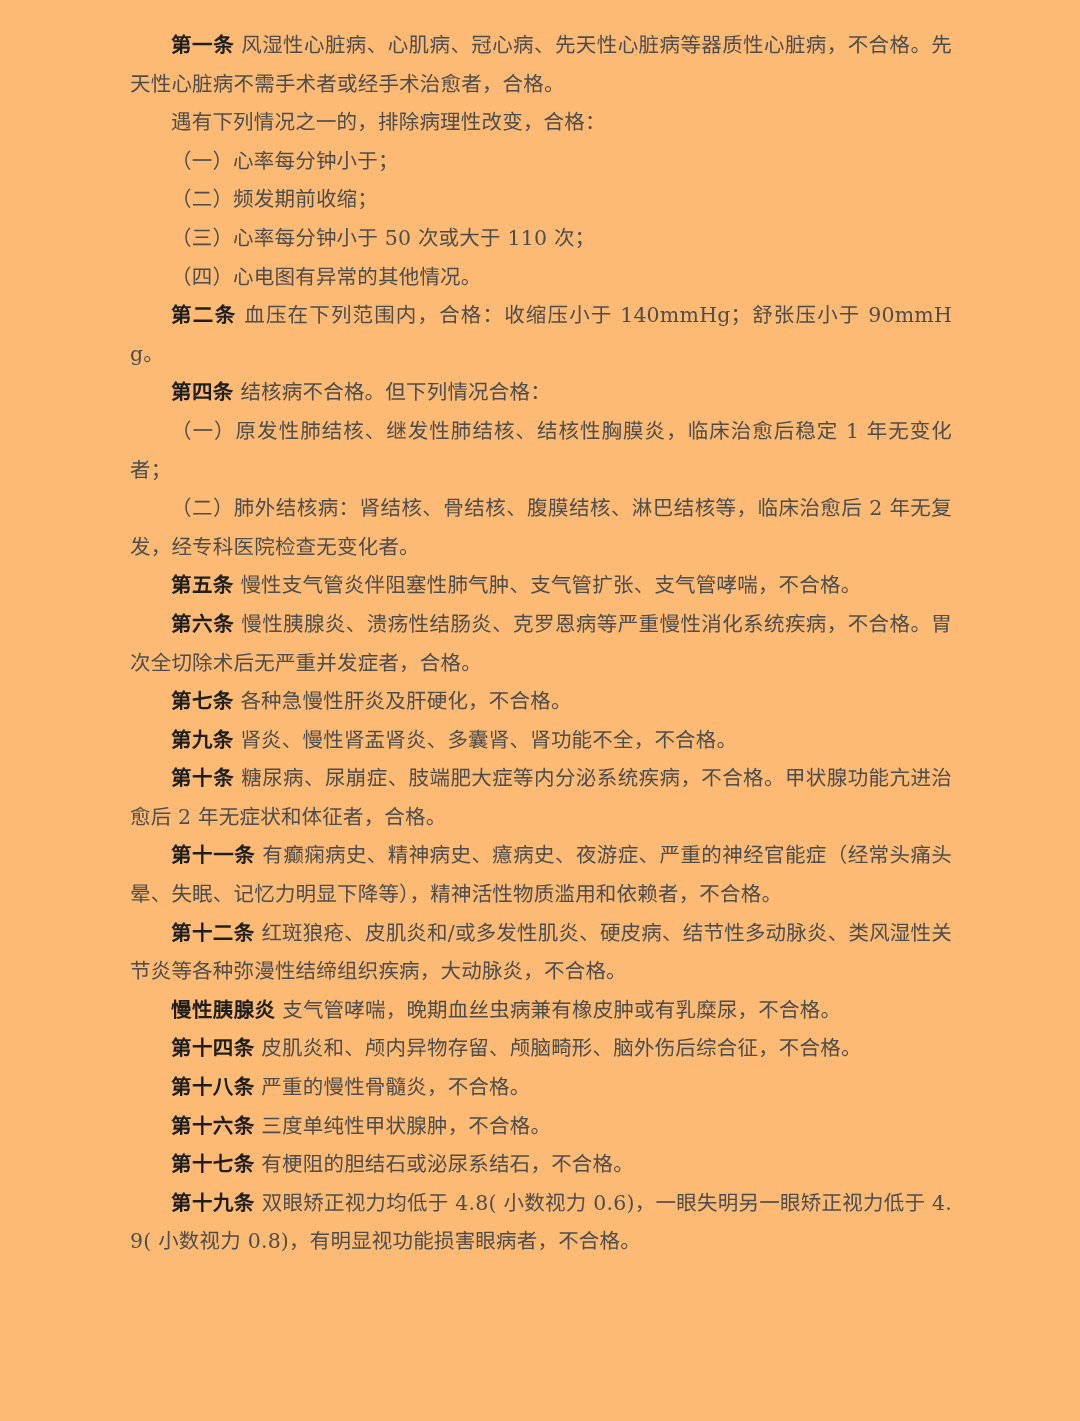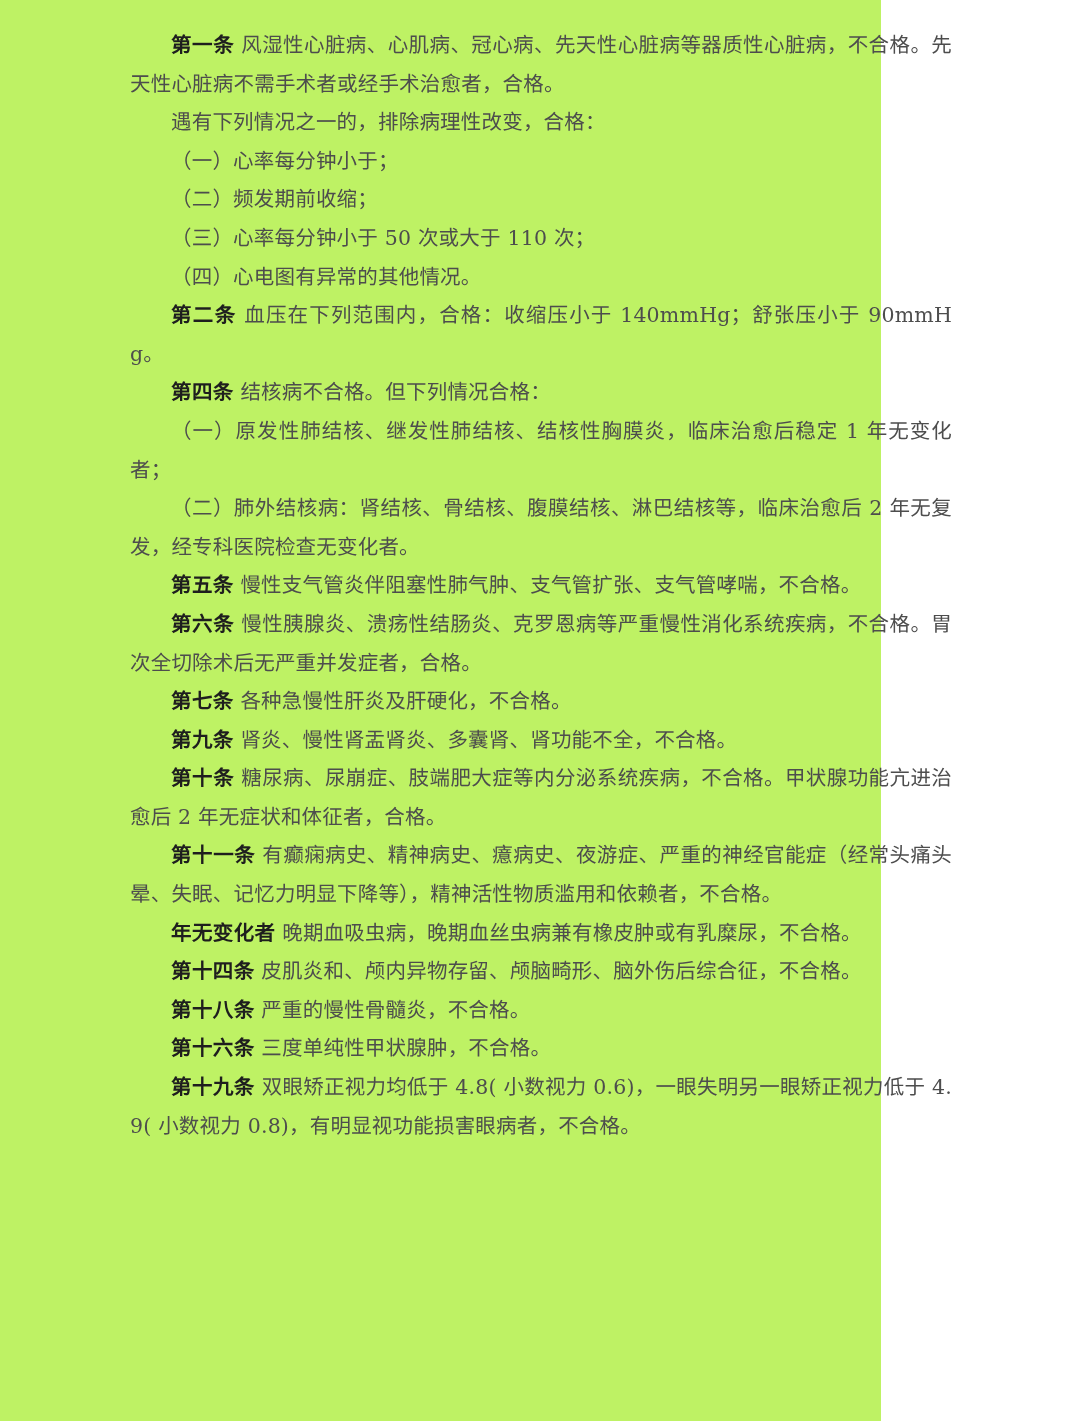--- a/index.html
+++ b/index.html
@@ -13,23 +13,23 @@
     height: 1421px;
     font-family: "DejaVu Serif", "Liberation Serif", serif;
     color: #3a3a3a;
     overflow: hidden;
     position: relative;
   }
   .page {
     position: absolute;
     left: 0;
     top: 0;
-    width: 881px;
+    width: 1080px;
     height: 1421px;
-    background: #bef264;
+    background: #fdba74;
   }
   .doc-body {
     position: absolute;
     left: 130px;
     top: 26px;
     width: 822px;
   }
   
   p.para {
     margin: 0 0 0 0;
@@ -67,19 +67,21 @@
       <p class="para"><span class="art-label">第二条</span> <span class="art-body">血压在下列范围内，合格：收缩压小于 140mmHg；舒张压小于 90mmHg。</span></p>
       <p class="para"><span class="art-label">第四条</span> <span class="art-body">结核病不合格。但下列情况合格：</span></p>
       <p class="para"><span class="art-body">（一）原发性肺结核、继发性肺结核、结核性胸膜炎，临床治愈后稳定 1 年无变化者；</span></p>
       <p class="para"><span class="art-body">（二）肺外结核病：肾结核、骨结核、腹膜结核、淋巴结核等，临床治愈后 2 年无复发，经专科医院检查无变化者。</span></p>
       <p class="para"><span class="art-label">第五条</span> <span class="art-body">慢性支气管炎伴阻塞性肺气肿、支气管扩张、支气管哮喘，不合格。</span></p>
       <p class="para"><span class="art-label">第六条</span> <span class="art-body">慢性胰腺炎、溃疡性结肠炎、克罗恩病等严重慢性消化系统疾病，不合格。胃次全切除术后无严重并发症者，合格。</span></p>
       <p class="para"><span class="art-label">第七条</span> <span class="art-body">各种急慢性肝炎及肝硬化，不合格。</span></p>
       <p class="para"><span class="art-label">第九条</span> <span class="art-body">肾炎、慢性肾盂肾炎、多囊肾、肾功能不全，不合格。</span></p>
       <p class="para"><span class="art-label">第十条</span> <span class="art-body">糖尿病、尿崩症、肢端肥大症等内分泌系统疾病，不合格。甲状腺功能亢进治愈后 2 年无症状和体征者，合格。</span></p>
       <p class="para"><span class="art-label">第十一条</span> <span class="art-body">有癫痫病史、精神病史、癔病史、夜游症、严重的神经官能症（经常头痛头晕、失眠、记忆力明显下降等），精神活性物质滥用和依赖者，不合格。</span></p>
-      <p class="para"><span class="art-label">年无变化者</span> <span class="art-body">晚期血吸虫病，晚期血丝虫病兼有橡皮肿或有乳糜尿，不合格。</span></p>
+      <p class="para"><span class="art-label">第十二条</span> <span class="art-body">红斑狼疮、皮肌炎和/或多发性肌炎、硬皮病、结节性多动脉炎、类风湿性关节炎等各种弥漫性结缔组织疾病，大动脉炎，不合格。</span></p>
+      <p class="para"><span class="art-label">慢性胰腺炎</span> <span class="art-body">支气管哮喘，晚期血丝虫病兼有橡皮肿或有乳糜尿，不合格。</span></p>
       <p class="para"><span class="art-label">第十四条</span> <span class="art-body">皮肌炎和、颅内异物存留、颅脑畸形、脑外伤后综合征，不合格。</span></p>
       <p class="para"><span class="art-label">第十八条</span> <span class="art-body">严重的慢性骨髓炎，不合格。</span></p>
       <p class="para"><span class="art-label">第十六条</span> <span class="art-body">三度单纯性甲状腺肿，不合格。</span></p>
+      <p class="para"><span class="art-label">第十七条</span> <span class="art-body">有梗阻的胆结石或泌尿系结石，不合格。</span></p>
       <p class="para"><span class="art-label">第十九条</span> <span class="art-body">双眼矫正视力均低于 4.8( 小数视力 0.6)，一眼失明另一眼矫正视力低于 4.9( 小数视力 0.8)，有明显视功能损害眼病者，不合格。</span></p>
     </div>
 </div>
 
 </body></html>

